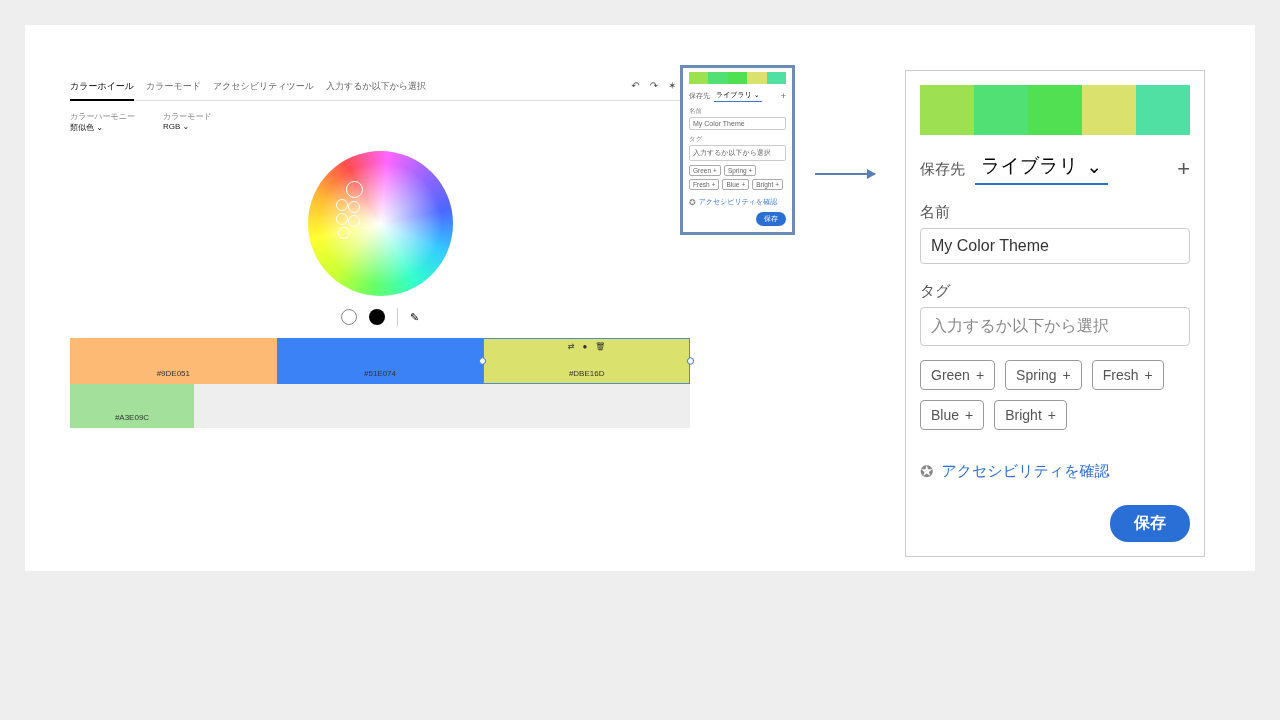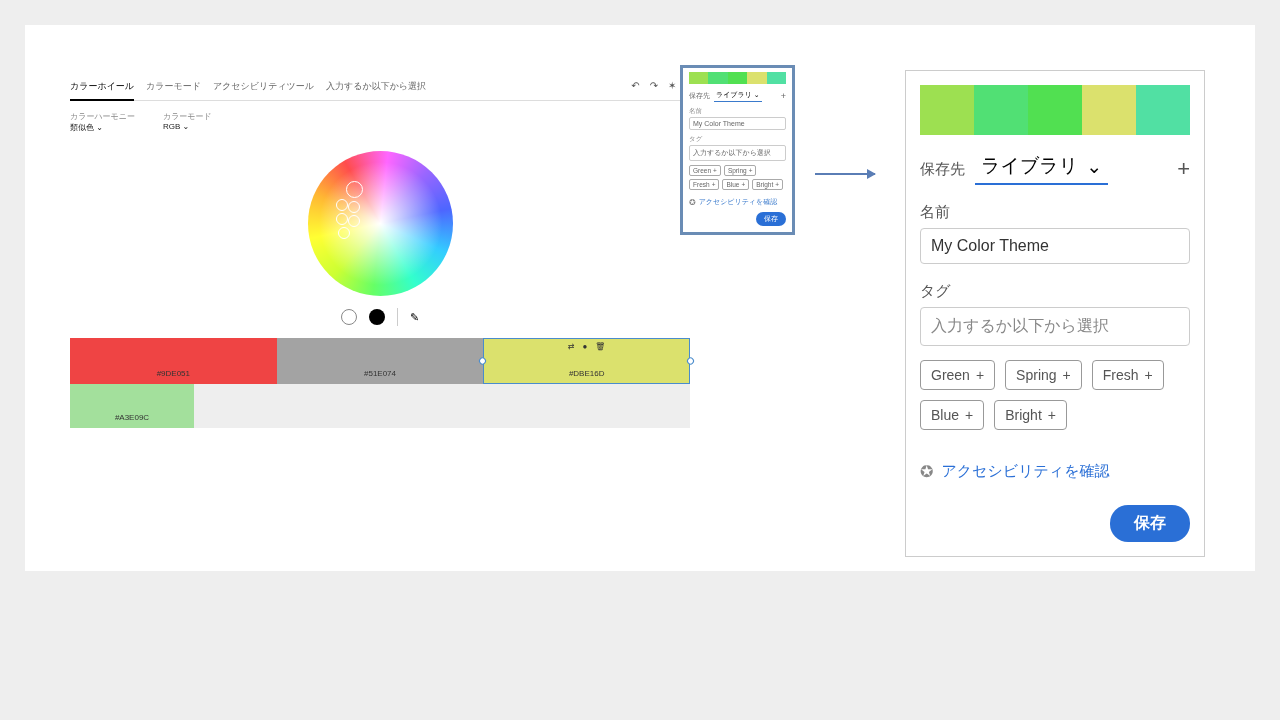--- a/index.html
+++ b/index.html
@@ -99,24 +99,24 @@
       <div class="marker" style="left:40px;top:64px"></div>
       <div class="marker" style="left:30px;top:76px"></div>
     </div>
     <div class="below-wheel">
       <div class="circ wh"></div>
       <div class="circ bk"></div>
       <div class="vsep"></div>
       <span class="eyedrop">✎</span>
     </div>
     <div class="sw-row">
-      <div class="sw" style="background:#ef4444">
+      <div class="sw" style="background:#fdba74">
           <span>#9DE051</span>
         </div>
-      <div class="sw" style="background:#a3a3a3">
+      <div class="sw" style="background:#3b82f6">
           <span>#51E074</span>
         </div>
       <div class="sw sel" style="background:#DBE16D">
         <div class="sw-tools">
             <span>⇄</span>
             <span>●</span>
             <span>🗑</span>
           </div>
         <div class="handle" style="left:-4px"></div>
         <div class="handle" style="right:-4px"></div>

